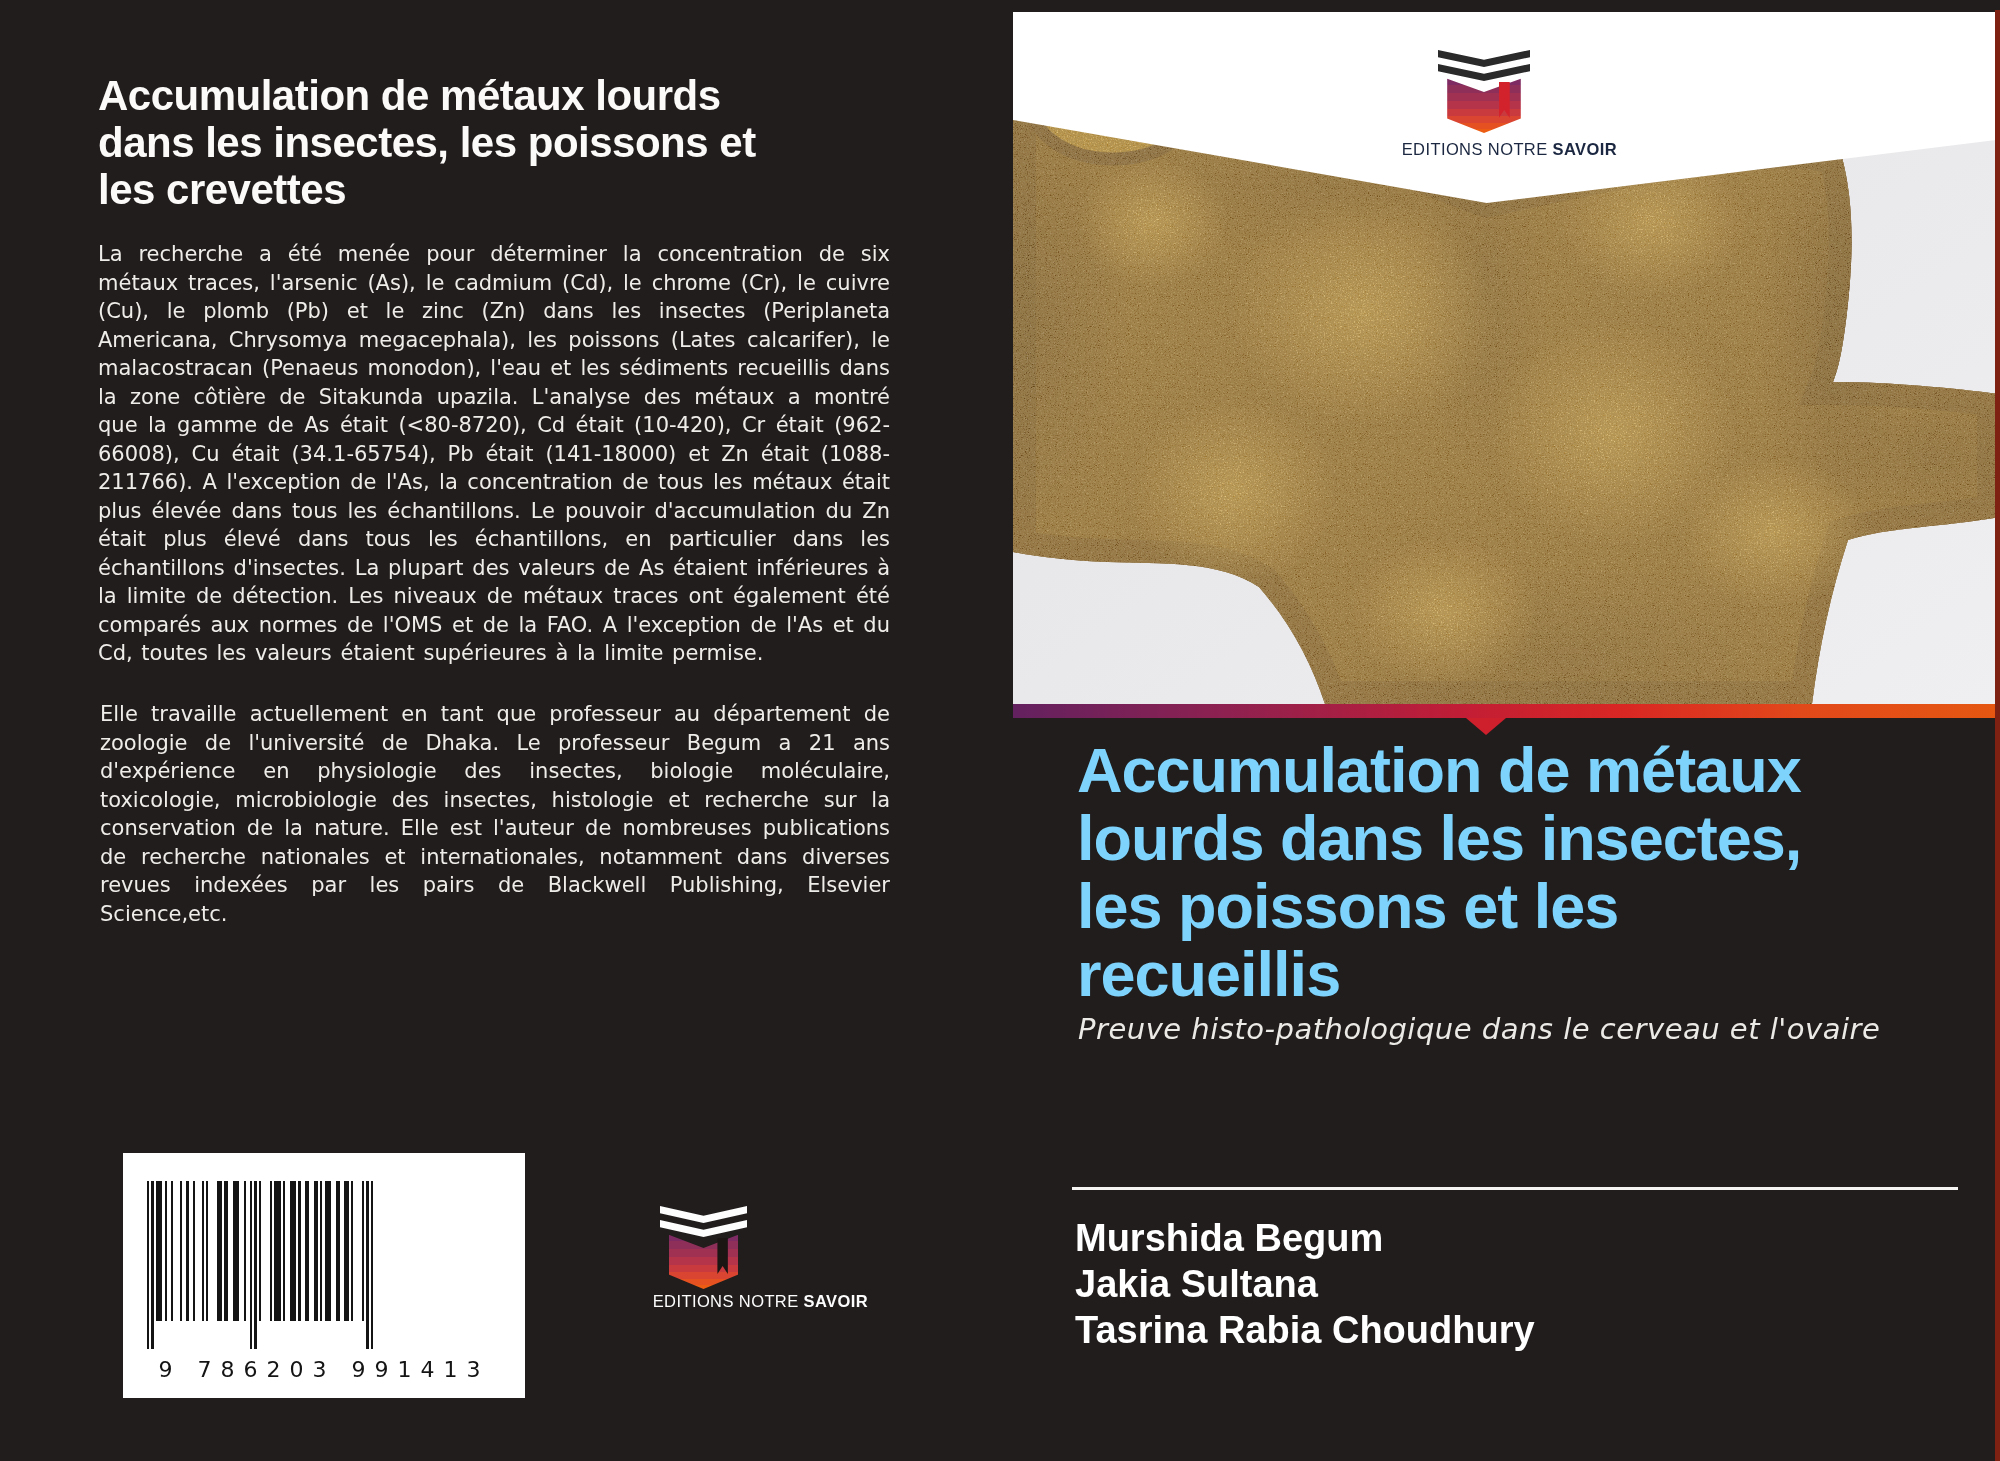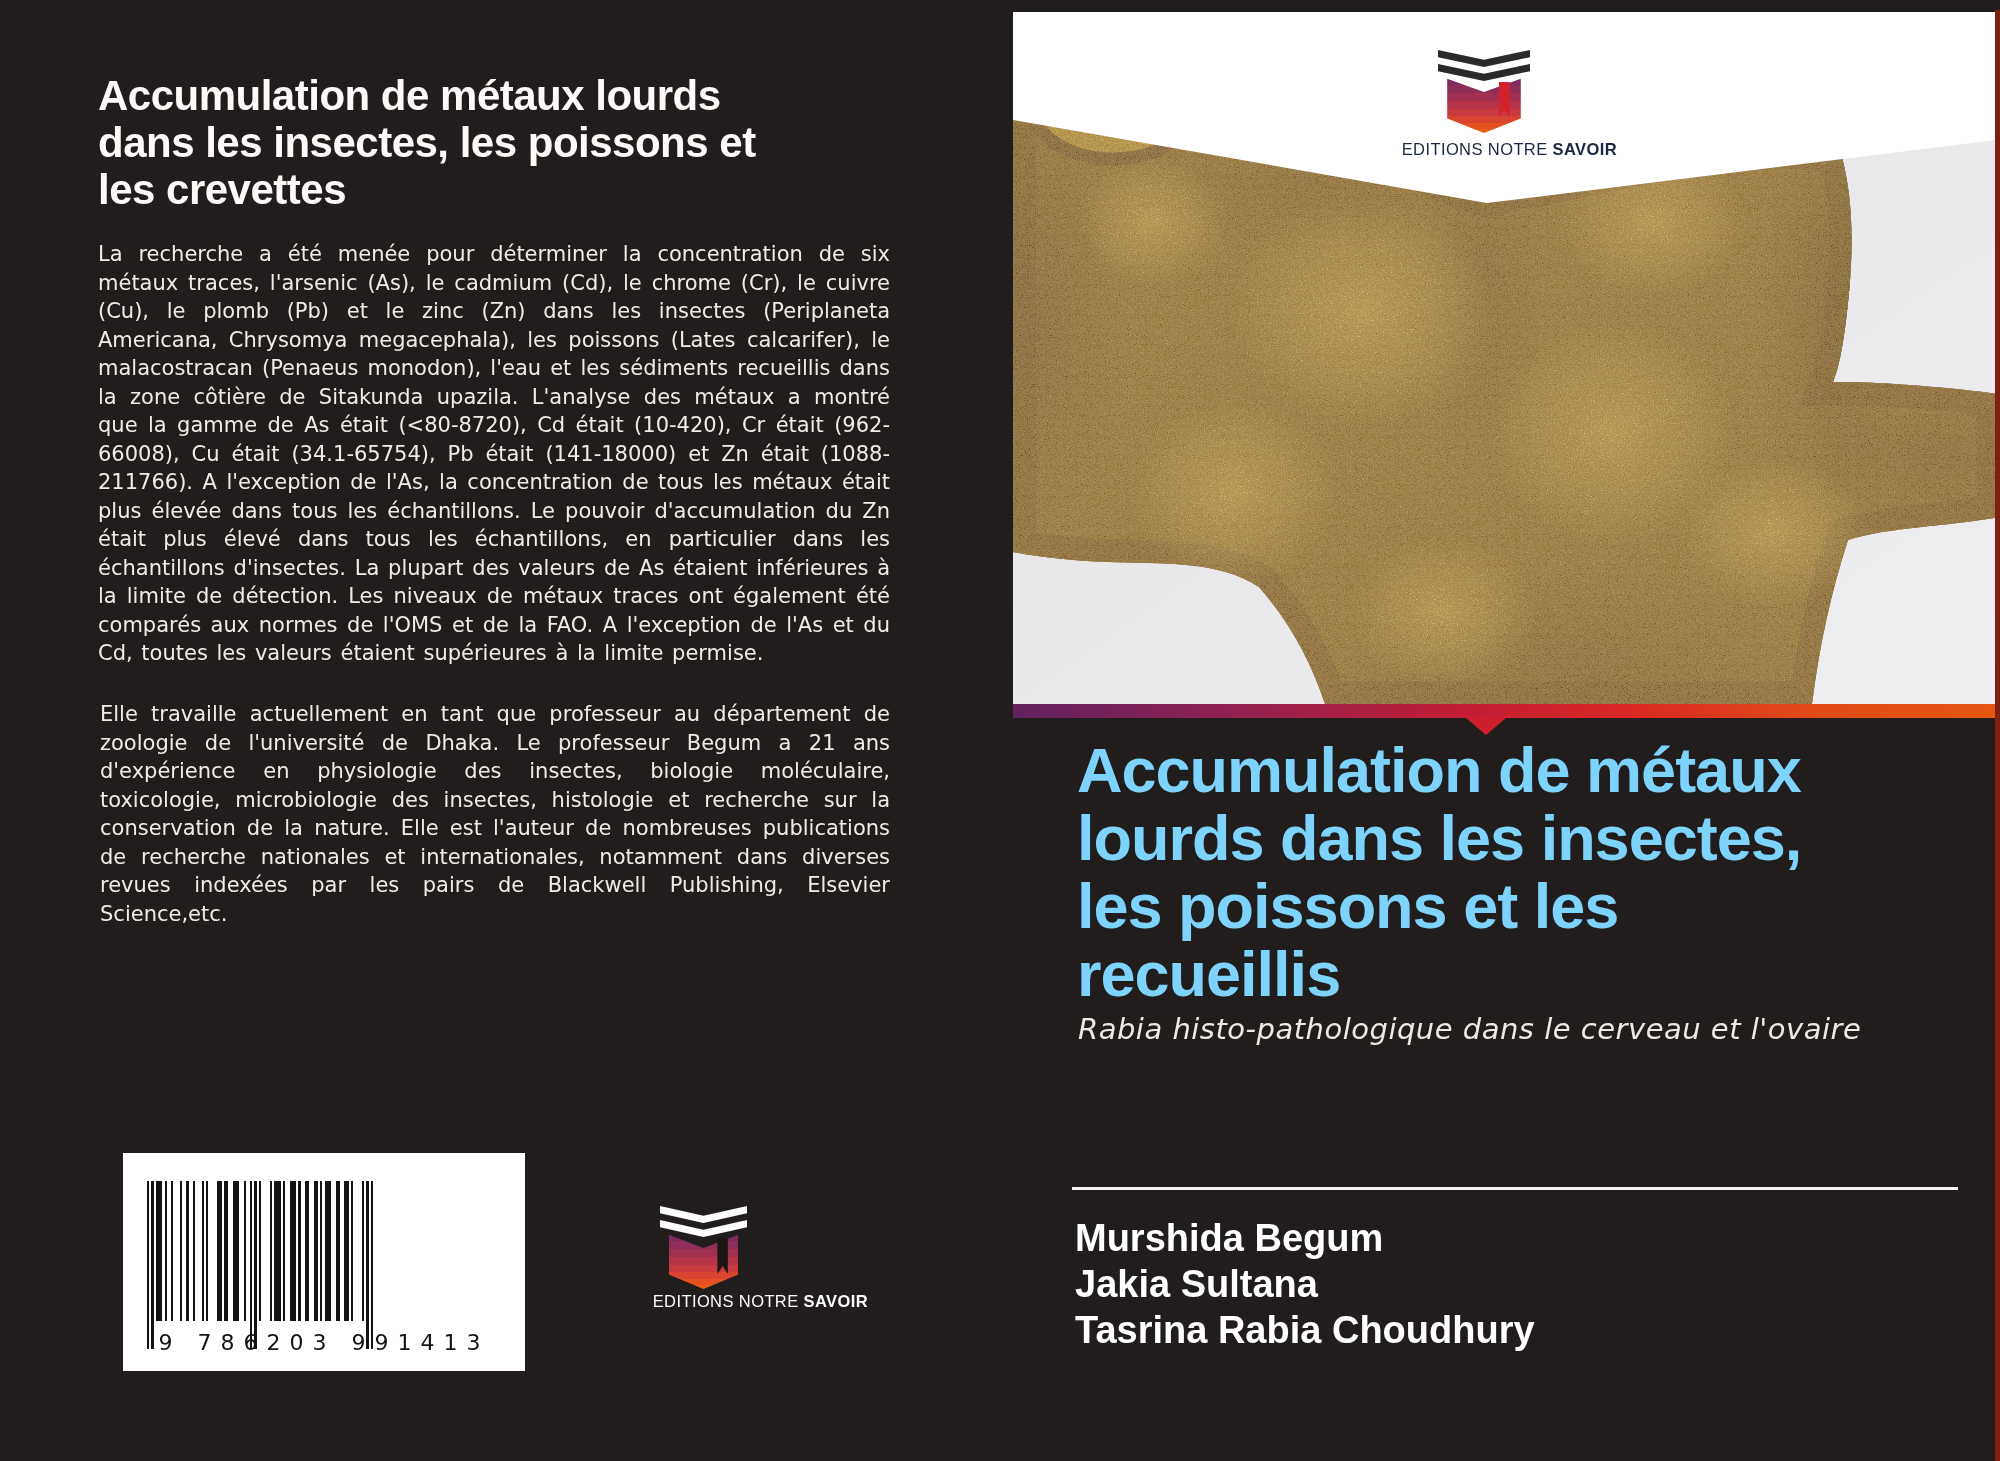--- a/index.html
+++ b/index.html
@@ -9,21 +9,21 @@
   
   .back-cover{position:absolute;left:0;top:0;width:1013px;height:1461px;}
   .back-title{position:absolute;left:98px;top:72px;font-family:"Liberation Sans",sans-serif;
               font-weight:bold;font-size:42px;line-height:47px;letter-spacing:-0.5px;color:#fbfaf8;}
   .back-abstract{position:absolute;left:98px;top:240px;width:792px;font-size:21px;line-height:28.5px;
               text-align:justify;text-justify:inter-word;color:#efedea;word-spacing:2px;}
   .back-bio{position:absolute;left:100px;top:700px;width:790px;font-size:21px;line-height:28.5px;
               text-align:justify;color:#efedea;word-spacing:1px;}
 
   
-  .barcode-box{position:absolute;left:123px;top:1153px;width:402px;height:218px;background:#fff;}
+  .barcode-box{position:absolute;left:123px;top:1153px;width:402px;height:245px;background:#fff;}
   .bars{position:absolute;left:24px;right:24px;top:28px;height:172px;display:flex;align-items:flex-start;}
   .bar{background:#141414;height:140px;flex:none;}
   .bar.tall{height:168px;}
   .gap{flex:none;height:10px;}
   .barcode-digits{position:absolute;left:0;right:0;bottom:16px;text-align:center;color:#141414;
               font-size:22px;letter-spacing:9px;font-family:"DejaVu Sans",sans-serif;}
 
   
   .logo-icon{position:absolute;}
   .chev{position:absolute;left:0;width:100%;height:17px;
@@ -255,21 +255,21 @@
     <div class="red-band"></div>
     <div class="band-triangle"></div>
 
     <div class="front-title">
       <div>Accumulation de métaux</div>
       <div>lourds dans les insectes,</div>
       <div>les poissons et les</div>
       <div>recueillis</div>
     </div>
 
-    <div class="front-subtitle">Rabia histo-pathologique dans le cerveau et l'ovaire</div>
+    <div class="front-subtitle">Preuve histo-pathologique dans le cerveau et l'ovaire</div>
 
     <div class="front-rule"></div>
 
     <div class="front-authors">
       <div>Murshida Begum</div>
       <div>Jakia Sultana</div>
       <div>Tasrina Rabia Choudhury</div>
     </div>
   </div>
 

